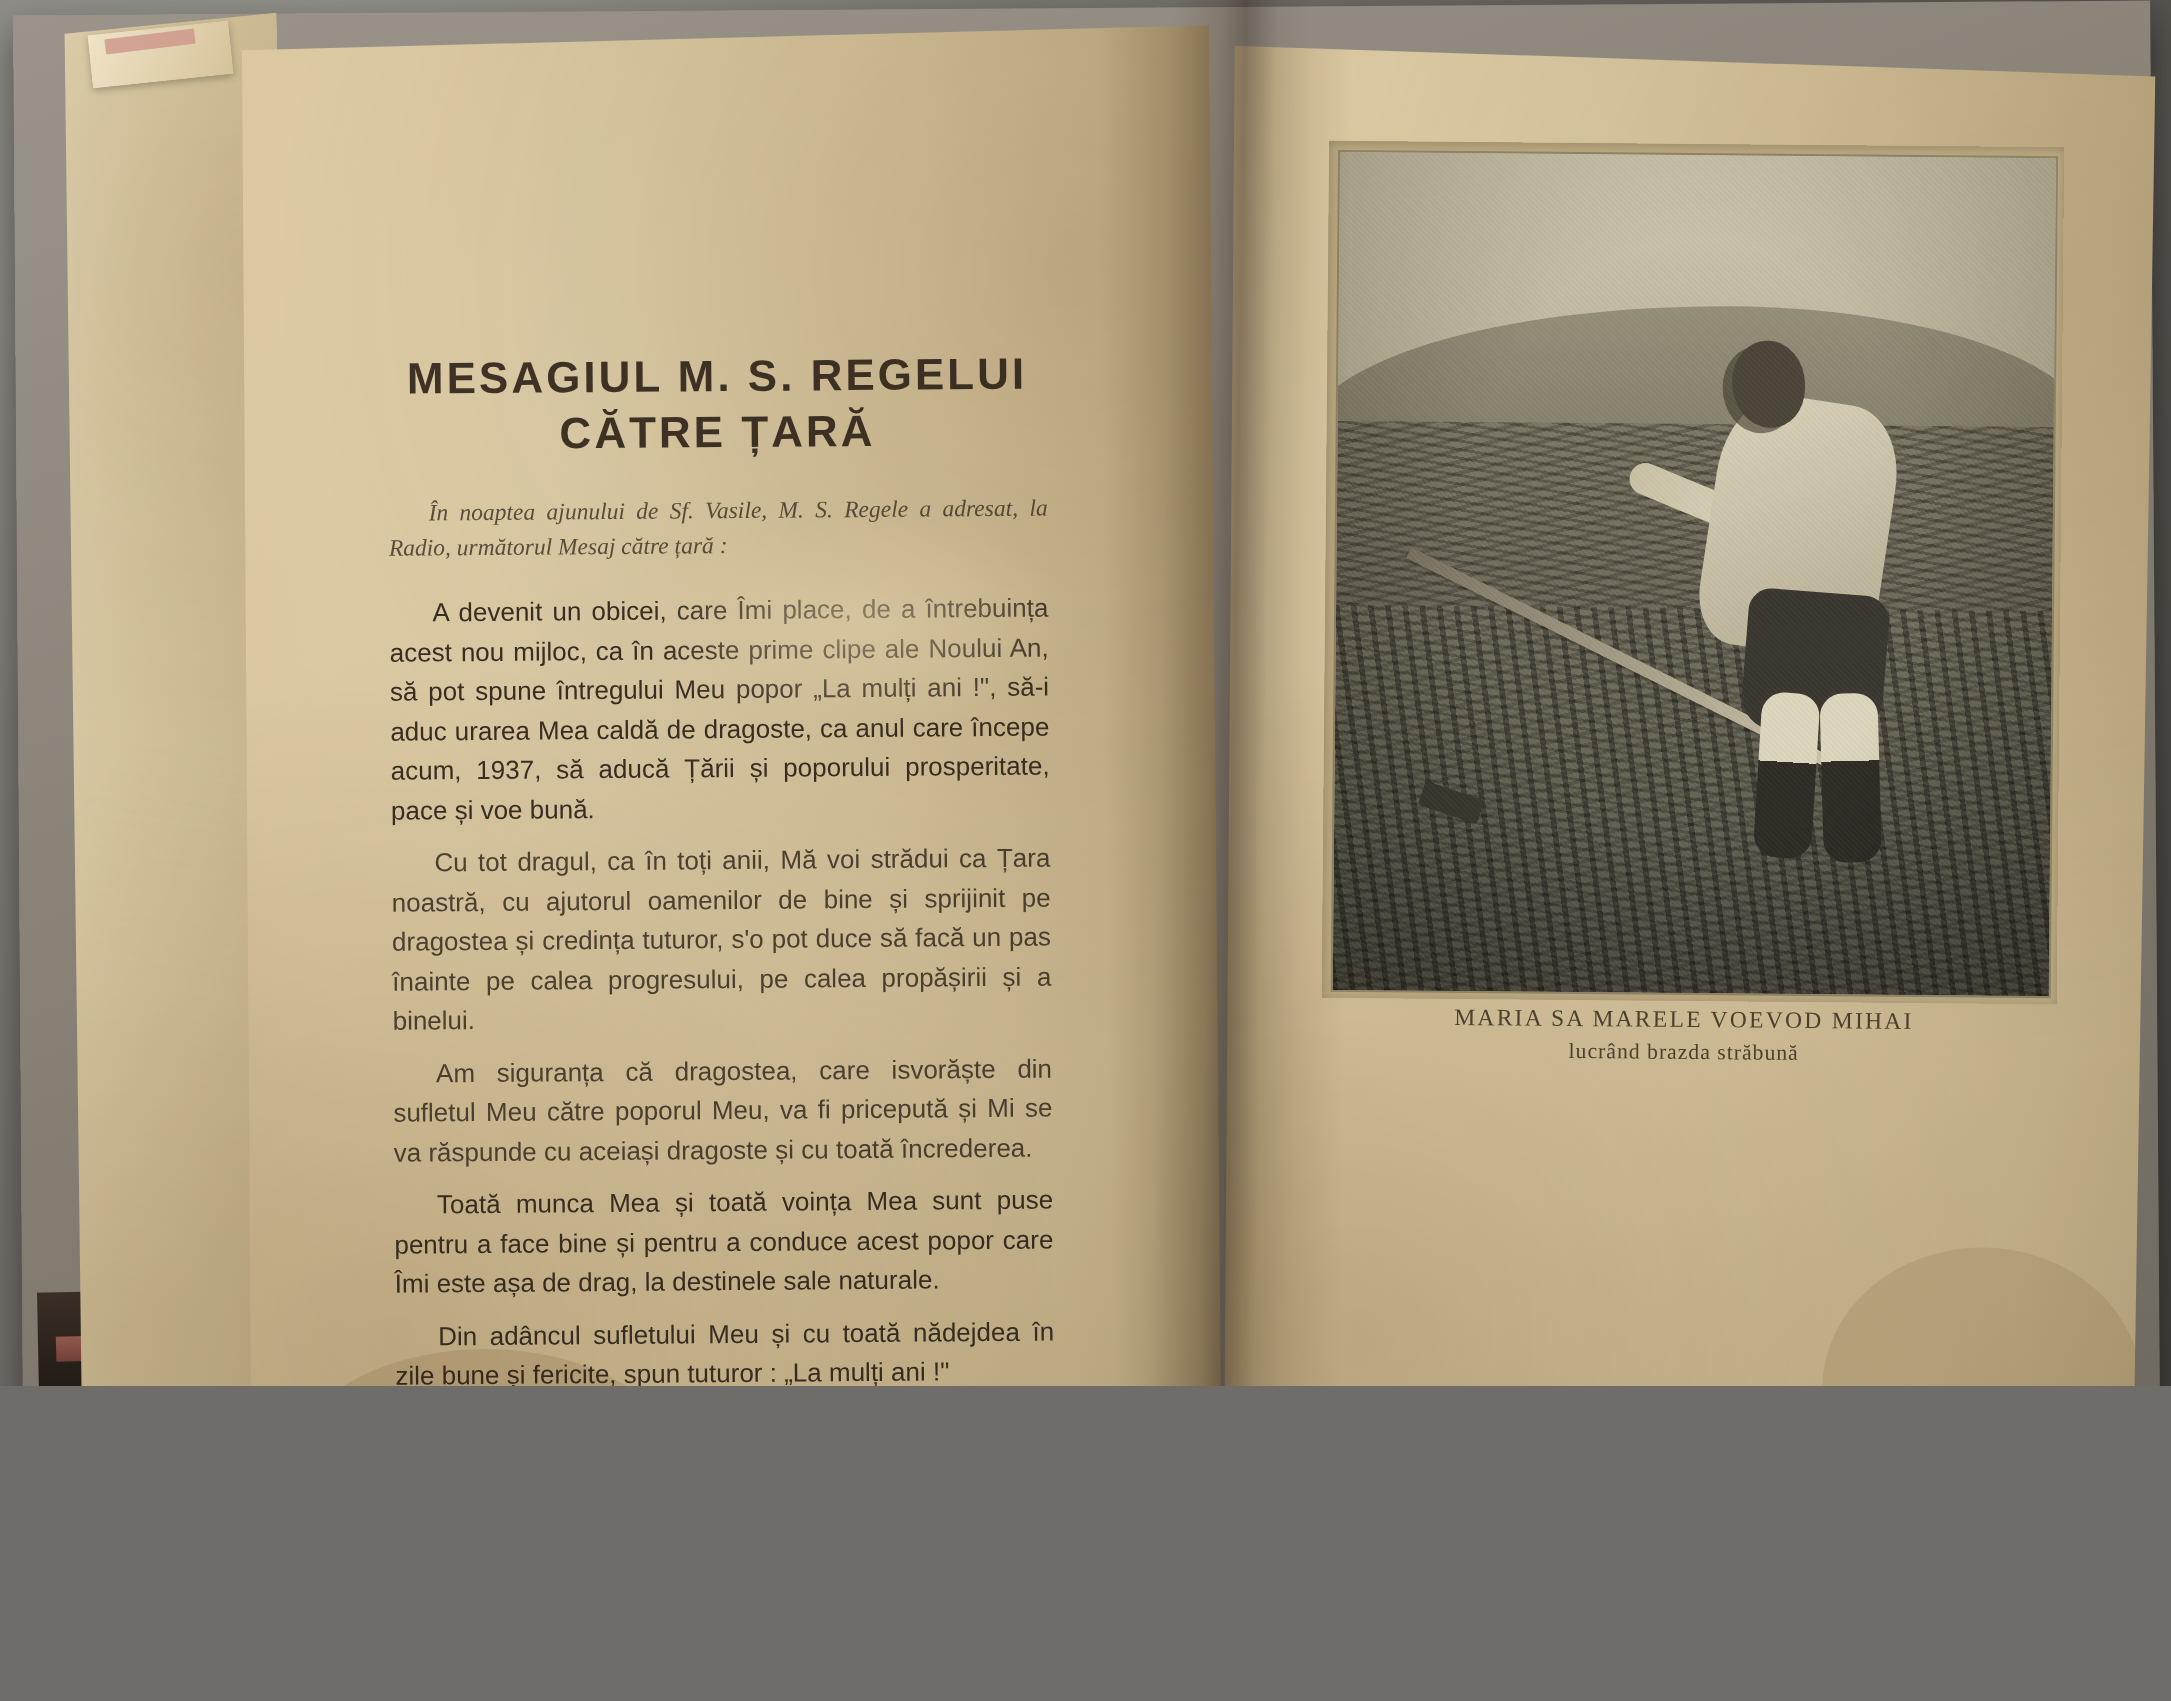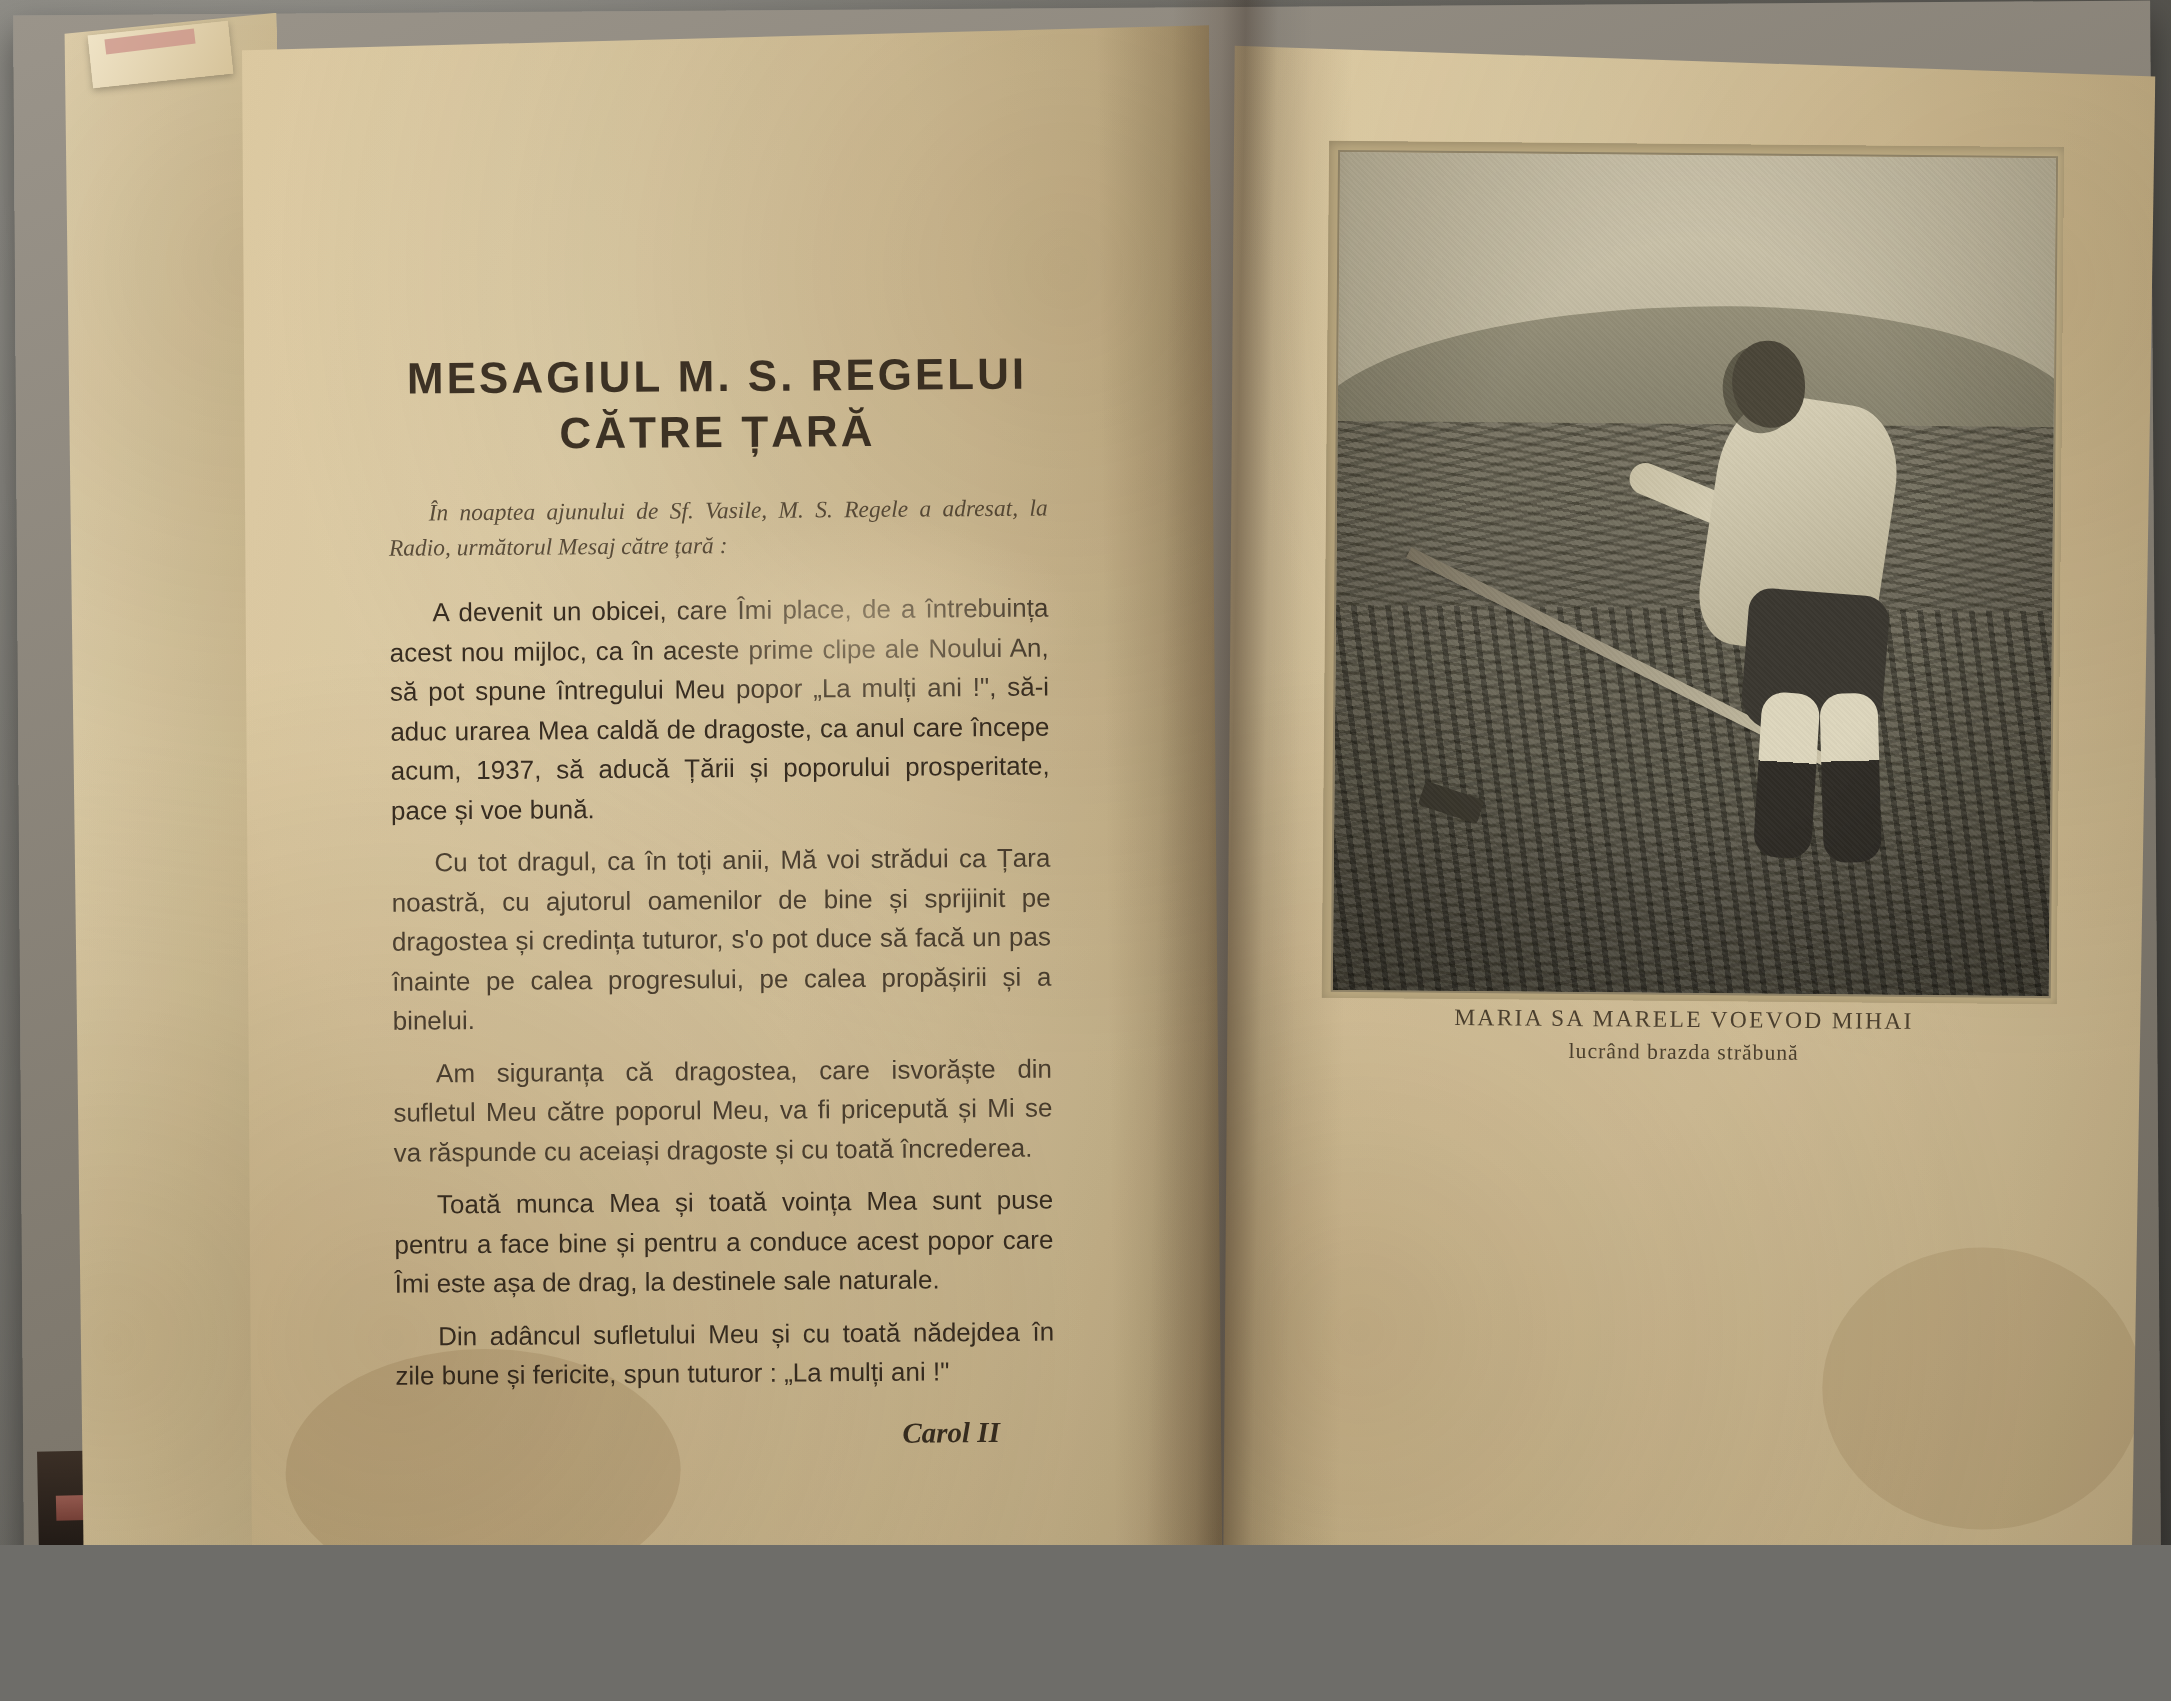--- a/index.html
+++ b/index.html
@@ -11,21 +11,21 @@
     width: 2171px;
     height: 1702px;
     overflow: hidden;
     font-family: "Liberation Sans", sans-serif;
   }
 
   
   #scene {
     position: relative;
     width: 2171px;
-    height: 1545px;
+    height: 1386px;
     background:
       radial-gradient(ellipse at 20% 10%, #8d8b84 0%, #76746d 40%, #5f5d57 100%);
     overflow: hidden;
   }
   .bg-wall {
     position: absolute;
     inset: 0;
     background:
       linear-gradient(115deg, rgba(255,255,255,0.10) 0%, rgba(0,0,0,0.12) 55%, rgba(0,0,0,0.30) 100%);
   }

